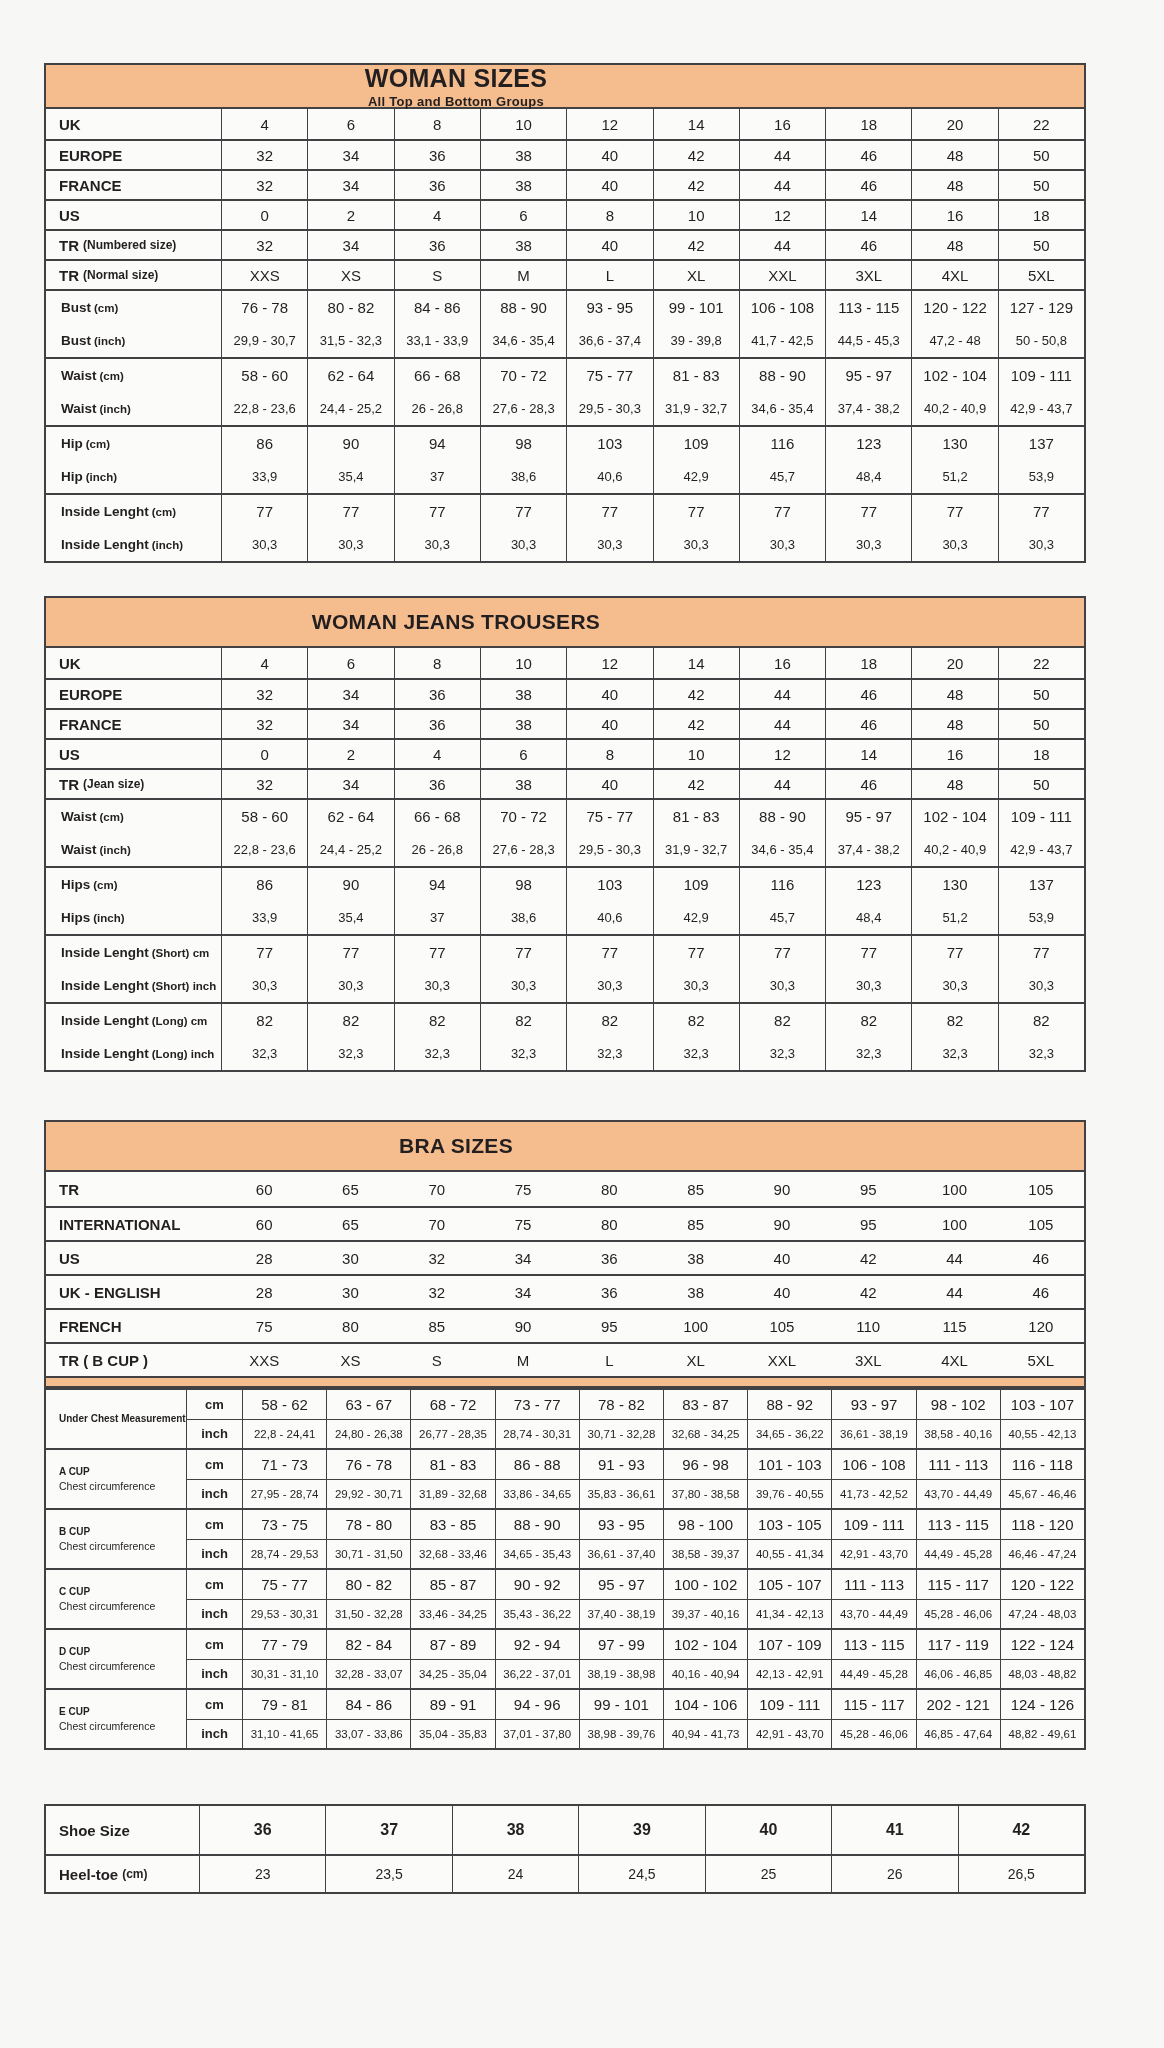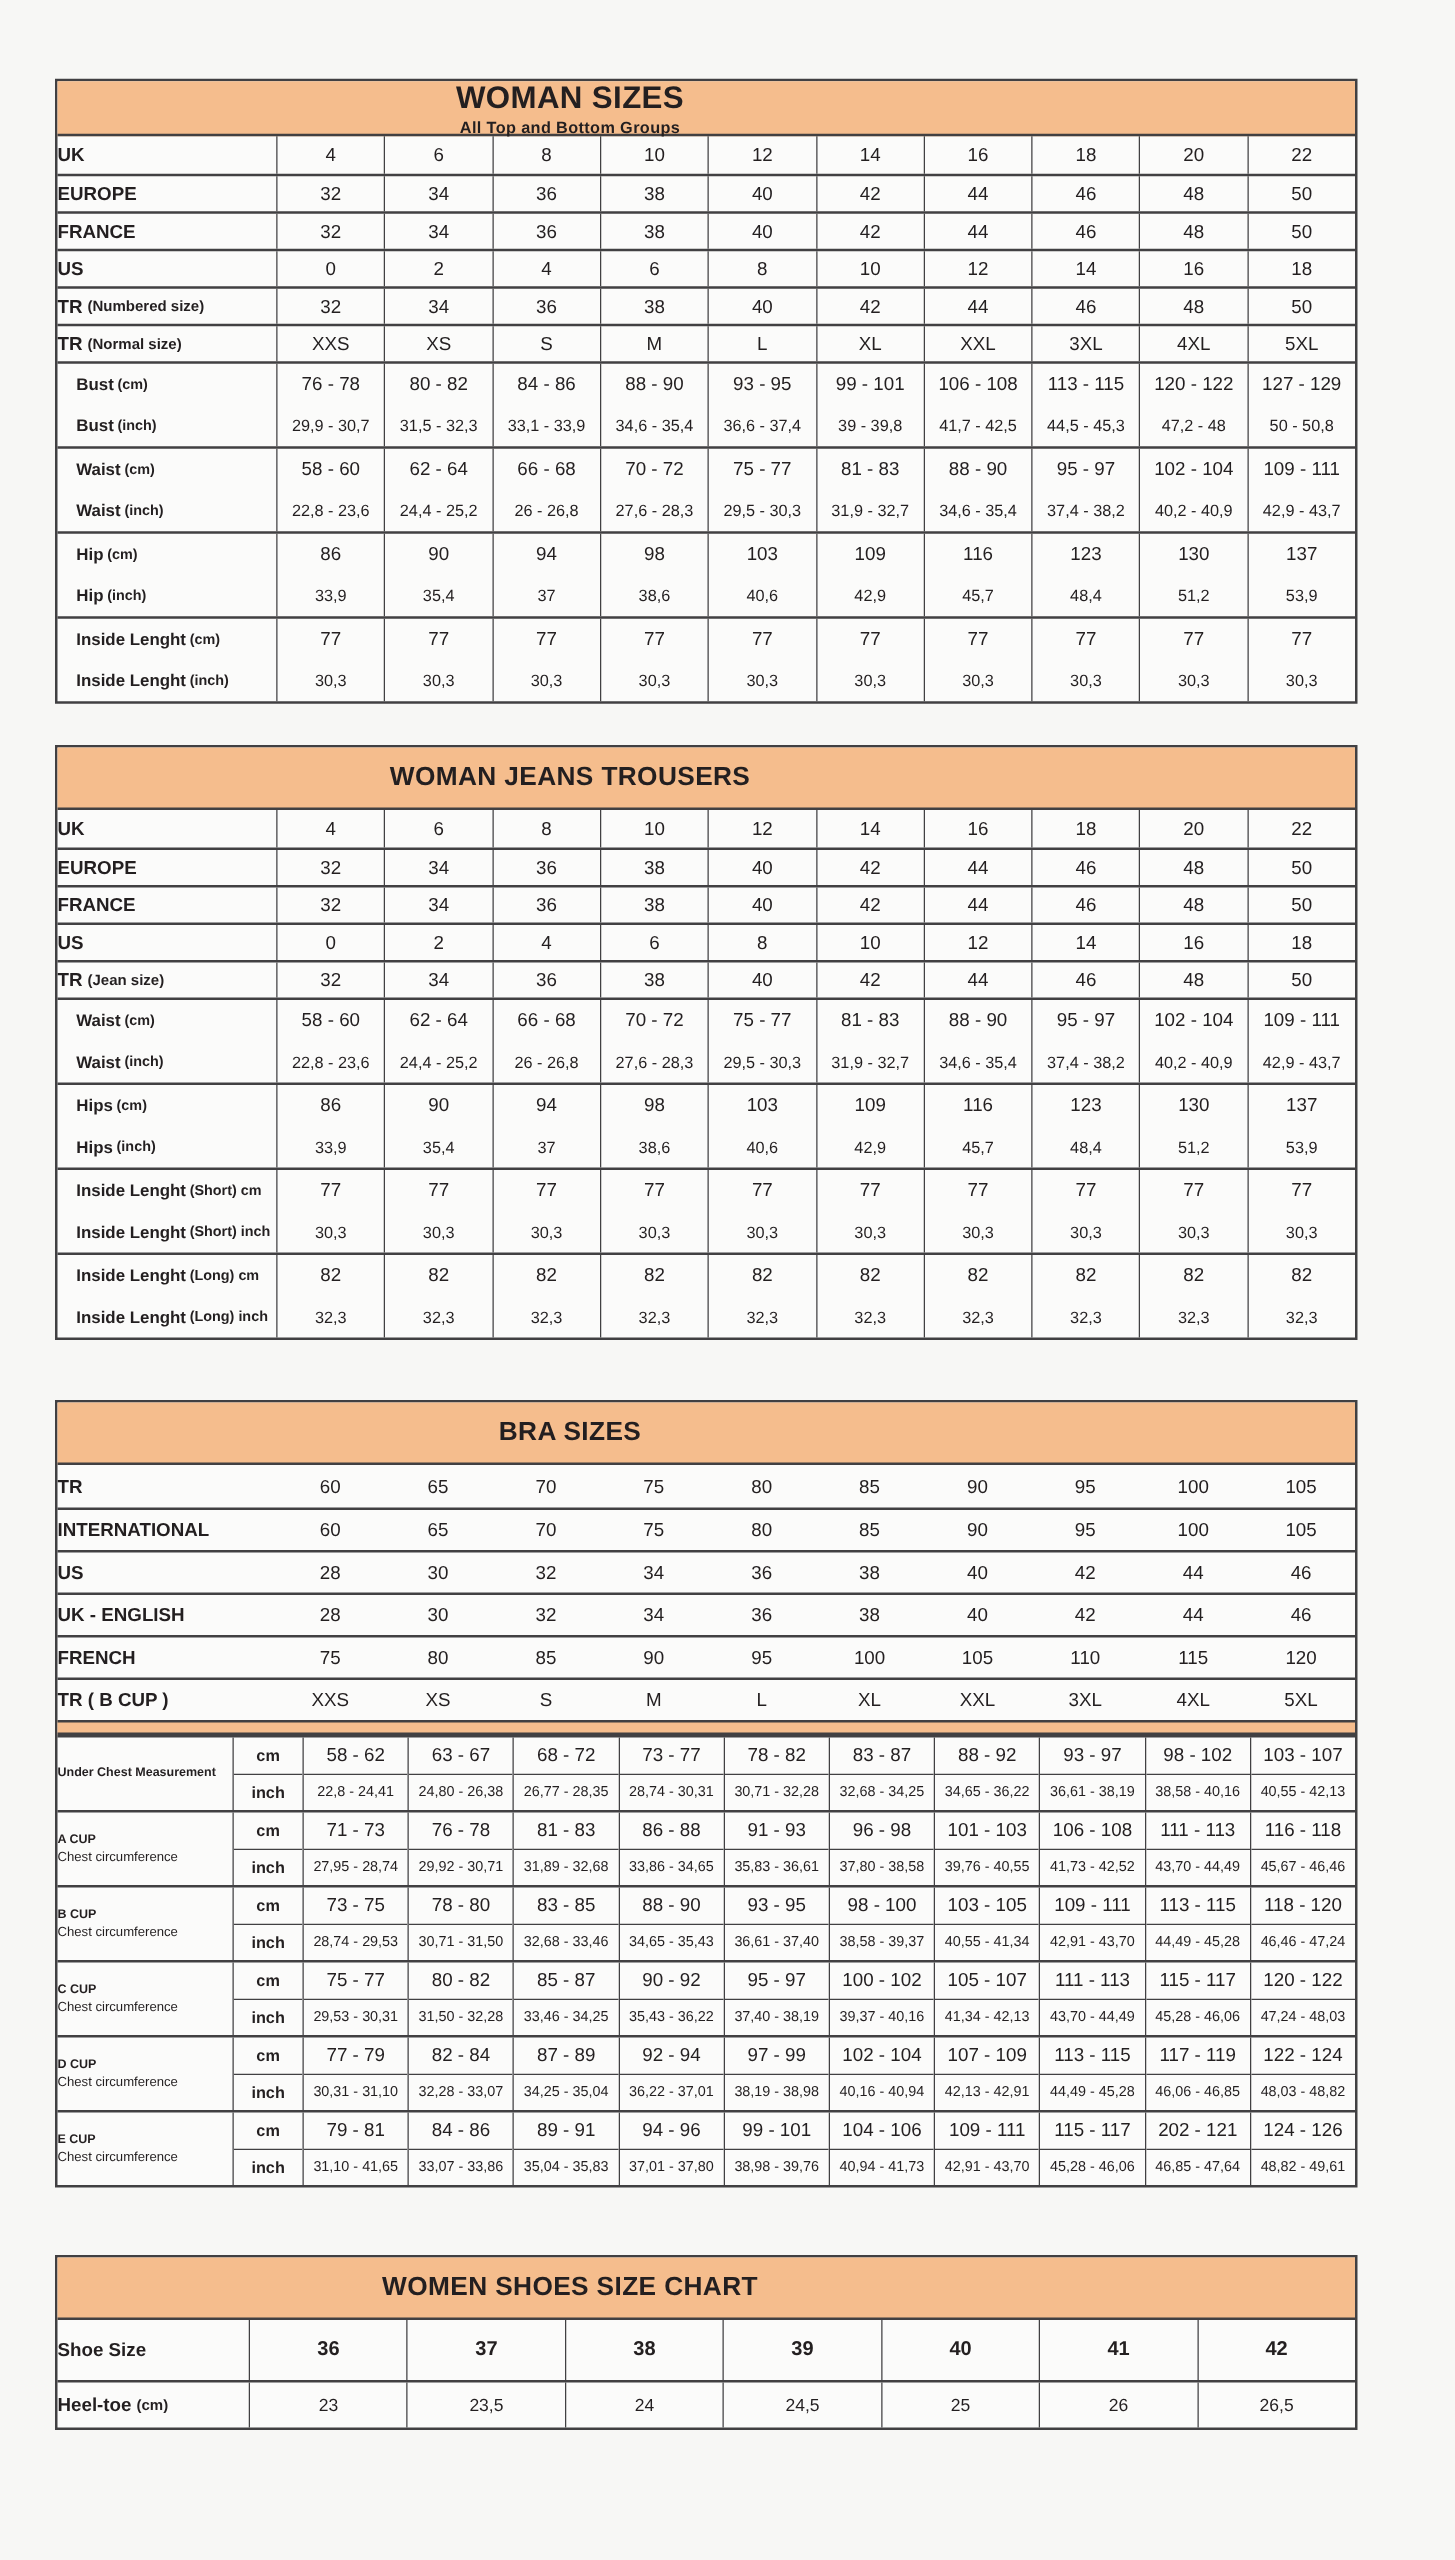--- a/index.html
+++ b/index.html
@@ -24,21 +24,21 @@
   .t-shoes .row{grid-template-columns:153px repeat(7,1fr)}
   .single{height:30px}
   .pair{height:68px}
   .band{height:34px}
   .cup{height:60px}
   .s1{height:48px}
   .s2{height:38px}
   .cell{border-left:1.5px solid var(--bd);display:flex;align-items:center;justify-content:center;
         text-align:center;overflow:hidden}
   .band .cell{border-left:0}
-  .lcell{display:flex;align-items:center;font-weight:700;font-size:15px;white-space:nowrap}
+  .lcell{display:flex;align-items:center;padding-left:13px;font-weight:700;font-size:15px;white-space:nowrap}
   .lb-sub{font-size:12px;font-weight:700;margin-left:4px}
   .pairl{flex-direction:column;align-items:stretch;padding-left:15px}
   .plbl{flex:1;display:flex;align-items:center;font-size:13.5px;font-weight:700;white-space:nowrap}
   .plbl .lb-sub{font-size:11.5px;margin-left:3px}
   .pcell{flex-direction:column;padding:0}
   .half{flex:1;width:100%;display:flex;align-items:center;justify-content:center}
   .cup .cell .half:nth-child(2){border-top:1.5px solid var(--bd)}
   .val{font-size:15px}
   .topv{font-size:15px}
   .botv{font-size:13px}
@@ -1023,23 +1023,20 @@
           </div>
           <div class="cell pcell cupv">
             <div class="half topv">124 - 126</div>
             <div class="half botv">48,82 - 49,61</div>
           </div>
         </div>
       </div>
   </section>
 
   <section class="tbl t-shoes gap3">
-    <header class="thead">
-      <div class="ttitle">WOMEN SHOES SIZE CHART</div>
-    </header>
     <div class="tbody">
         <div class="row shoe s1">
           <div class="lcell">Shoe Size</div>
           <div class="cell val">36</div>
           <div class="cell val">37</div>
           <div class="cell val">38</div>
           <div class="cell val">39</div>
           <div class="cell val">40</div>
           <div class="cell val">41</div>
           <div class="cell val">42</div>

